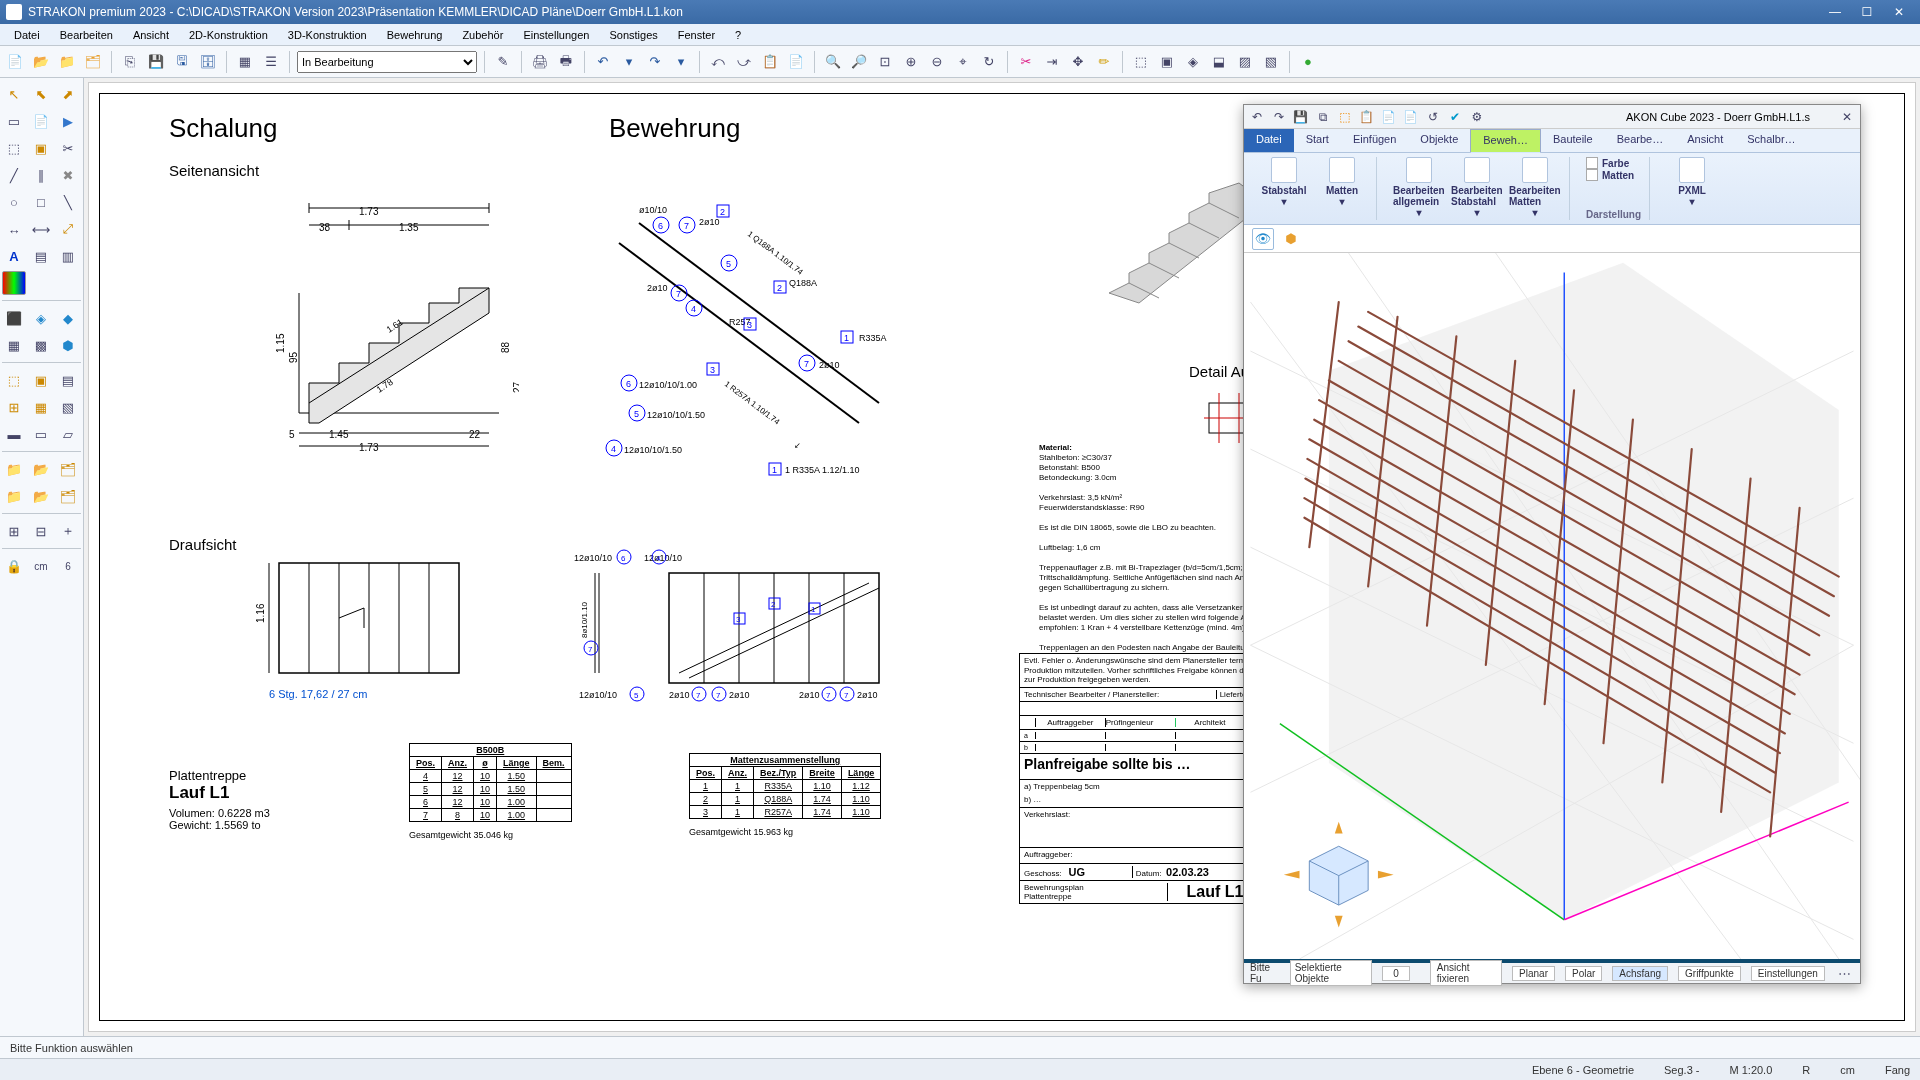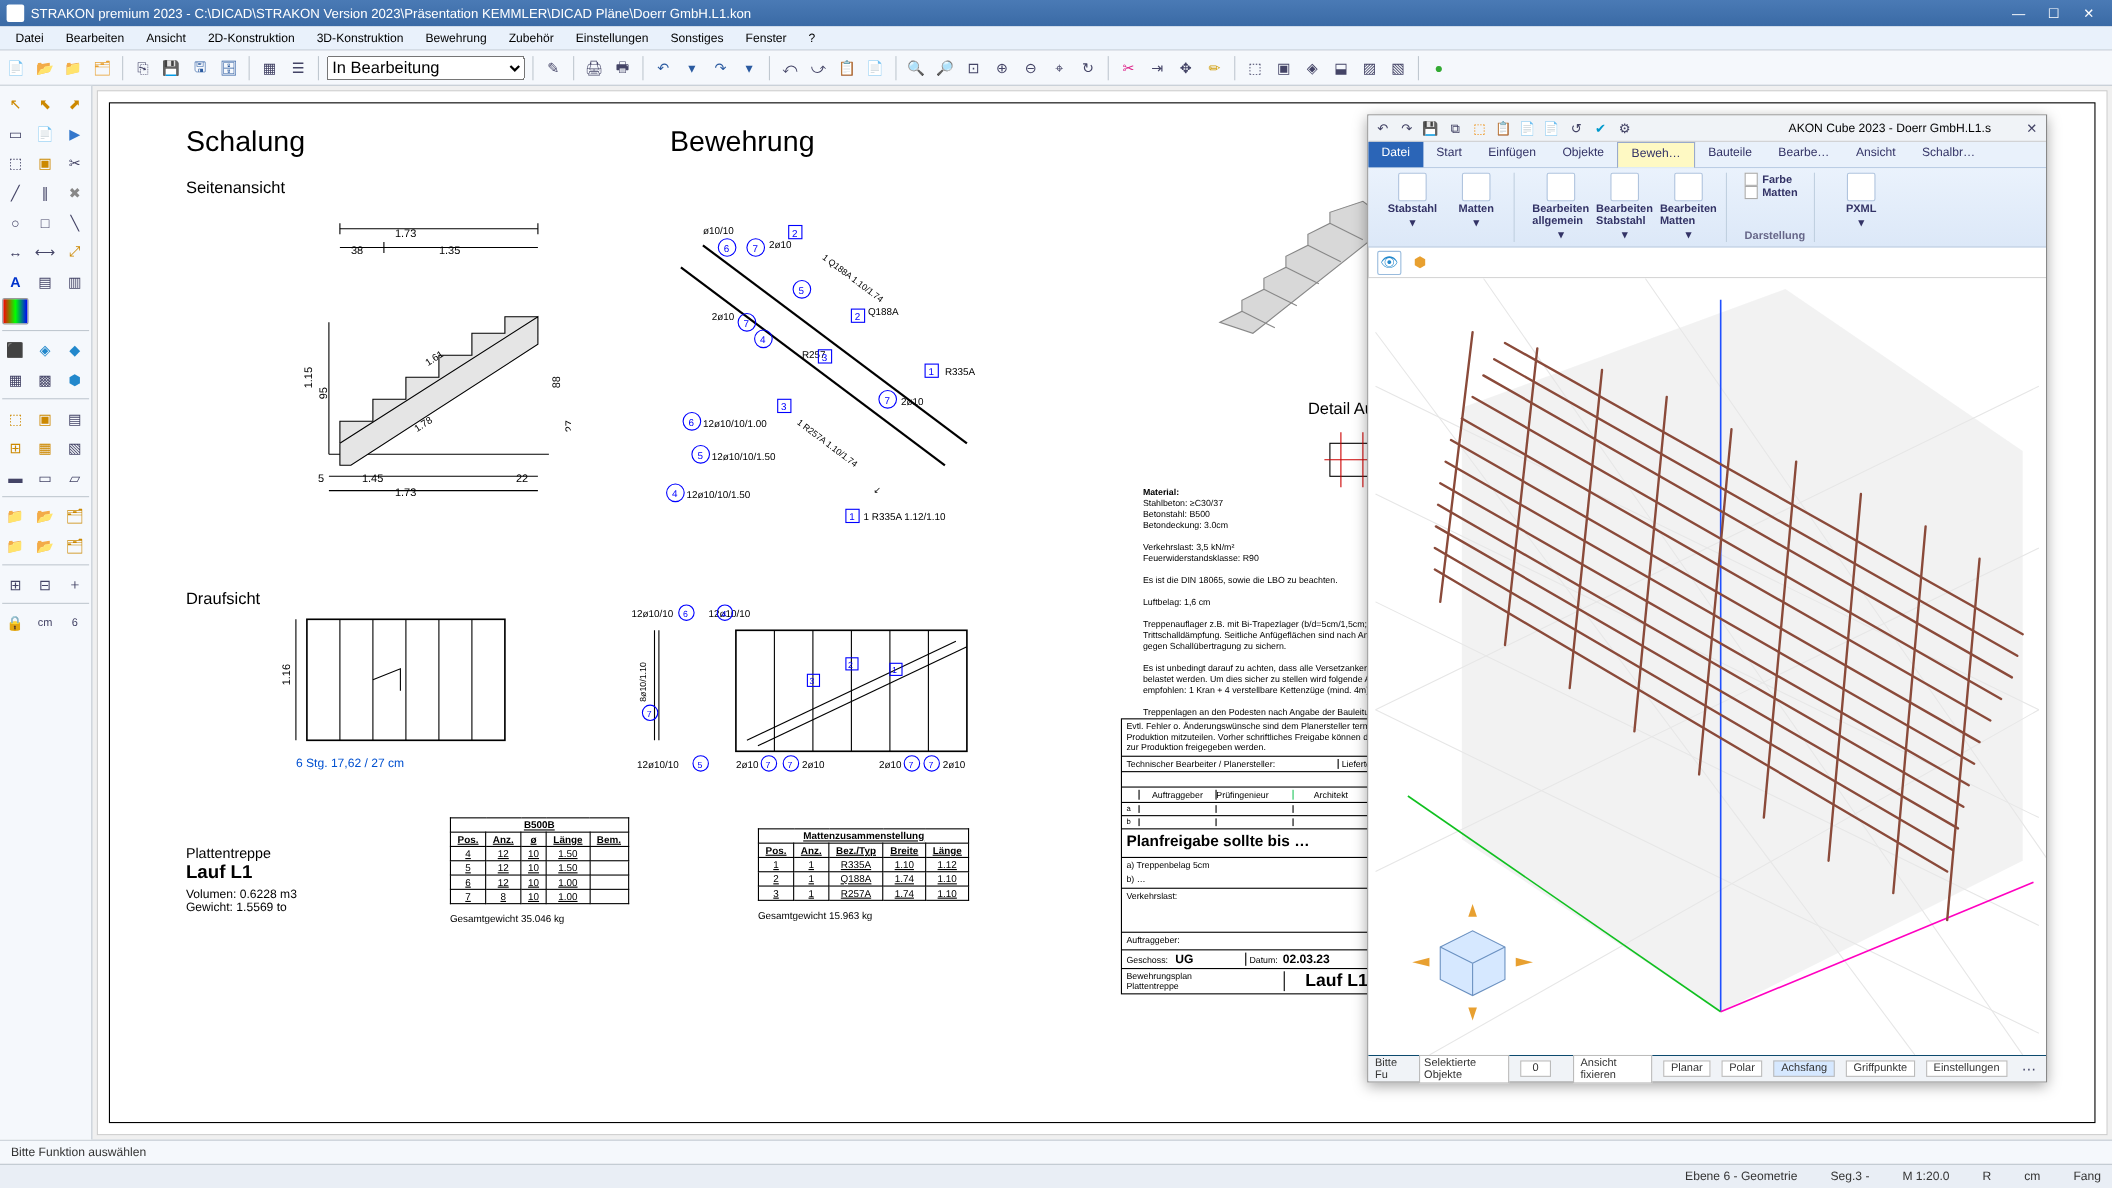--- a/index.html
+++ b/index.html
@@ -5,49 +5,49 @@
 * { box-sizing: border-box; margin: 0; padding: 0; }
 body { font-family: "Segoe UI", Tahoma, sans-serif; font-size: 11px; background: #f0f0f0; width: 1920px; height: 1080px; overflow: hidden; position: relative; }
 .titlebar { height: 24px; background: linear-gradient(#4a7ab5,#3a6aa5); color: #fff; display: flex; align-items: center; padding: 0 6px; font-size: 12px; }
 .titlebar .spacer { flex: 1; }
 .titlebar .winbtn { width: 30px; height: 20px; display: inline-flex; align-items: center; justify-content: center; color: #fff; cursor: pointer; margin-left: 2px; }
 .menubar { height: 22px; background: #e9f1fb; display: flex; align-items: center; padding: 0 4px; border-bottom: 1px solid #c0c8d0; }
 .menubar .menu { padding: 2px 10px; cursor: pointer; }
 .toolbar { height: 32px; background: #f5f8fc; display: flex; align-items: center; padding: 0 4px; gap: 4px; border-bottom: 1px solid #c0c8d0; }
 .tb-sep { width: 1px; height: 22px; background: #c0c8d0; margin: 0 3px; }
 .tb-btn { width: 22px; height: 22px; border: 1px solid transparent; display: flex; align-items: center; justify-content: center; font-size: 13px; cursor: pointer; border-radius: 2px; color: #446; }
-.tb-select { height: 22px; min-width: 180px; font-size: 15px; }
+.tb-select { height: 22px; min-width: 180px; font-size: 11px; }
 .mainrow { display: flex; height: calc(100% - 24px - 22px - 32px - 22px - 22px); }
 .vtoolbar { width: 84px; background: #f5f8fc; border-right: 1px solid #c0c8d0; padding: 4px 2px; display: flex; flex-wrap: wrap; gap: 3px; align-content: flex-start; }
 .vtoolbar .tb-btn { width: 24px; height: 24px; }
 .vtoolbar .hsep { width: 100%; height: 1px; background: #c0c8d0; margin: 2px 0; }
 .canvas { flex: 1; background: #fff; position: relative; overflow: hidden; border: 1px solid #ccc; margin: 4px; }
 .drawing { position: absolute; left: 0; top: 0; right: 0; bottom: 0; padding: 20px 30px; }
 .drawing h2 { font-family: Arial; font-size: 26px; font-weight: normal; }
 .drawing h3 { font-family: Arial; font-size: 15px; font-weight: normal; margin-top: 8px; }
 .section { position: absolute; }
 .dimtable { border-collapse: collapse; font-size: 9px; text-decoration: underline; }
 .dimtable td, .dimtable th { border: 1px solid #000; padding: 1px 6px; text-align: center; }
 .statusbar { height: 22px; background: #f5f8fc; border-top: 1px solid #c0c8d0; display: flex; align-items: center; padding: 0 10px; font-size: 11px; color: #333; }
 .statusbar2 { height: 22px; background: #e9eef5; border-top: 1px solid #c0c8d0; display: flex; align-items: center; padding: 0 10px; font-size: 11px; color: #333; gap: 30px; }
 .cube-window { position: absolute; top: 104px; left: 1250px; width: 615px; height: 890px; background: #fff; border: 1px solid #888; box-shadow: 0 3px 12px rgba(0,0,0,0.35); display: flex; flex-direction: column; }
 .cube-titlebar { height: 24px; background: #f0f3f7; display: flex; align-items: center; padding: 0 4px; gap: 4px; border-bottom: 1px solid #ccc; font-size: 11px; }
 .cube-titlebar .tb-btn { width: 18px; height: 18px; font-size: 12px; }
 .cube-titlebar .spacer { flex: 1; }
 .ribbon-tabs { height: 24px; display: flex; background: #e9f1fb; border-bottom: 1px solid #b0c4de; font-size: 11px; }
 .ribbon-tabs .rtab { padding: 4px 12px; cursor: pointer; color: #336; }
-.ribbon-tabs .rtab.active { background: #fef9c3; border: 1px solid #9ac; border-bottom: 1px solid #d6e8ff; margin-bottom: -1px; }
+.ribbon-tabs .rtab.active { background: #bef264; border: 1px solid #9ac; border-bottom: 1px solid #d6e8ff; margin-bottom: -1px; }
 .ribbon-tabs .rtab.file { background: #2b65b7; color: #fff; }
 .ribbon-body { height: 72px; background: linear-gradient(#eaf2fc,#dce8f8); border-bottom: 1px solid #b0c4de; display: flex; padding: 4px 6px; gap: 8px; font-size: 10px; }
 .rgroup { display: flex; flex-direction: column; align-items: center; justify-content: flex-start; border-right: 1px solid #c0d0e0; padding: 0 8px; color: #336; font-weight: bold; }
 .rgroup-row { display: flex; gap: 6px; }
 .rgroup .rbtn { display: flex; flex-direction: column; align-items: center; width: 52px; cursor: pointer; }
 .rgroup .rbtn .ricon { width: 26px; height: 26px; background: #fff; border: 1px solid #b0c4de; border-radius: 2px; margin-bottom: 2px; }
 .cube-view { flex: 1; position: relative; background: #fff; overflow: hidden; }
-.cube-status { height: 24px; background: #f0f3f7; border-top: 1px solid #0c4a6e; display: flex; align-items: center; padding: 0 6px; gap: 10px; font-size: 10px; color: #333; }
+.cube-status { height: 24px; background: #f0f3f7; border-top: 4px solid #0c4a6e; display: flex; align-items: center; padding: 0 6px; gap: 10px; font-size: 10px; color: #333; }
 .cube-status .btn { padding: 1px 6px; border: 1px solid #bbb; background: #fff; cursor: pointer; }
 .cube-status .btn.active { background: #d6e8ff; }
 .stair-svg line { stroke: #000; stroke-width: 1; }
 .titleblock { position: absolute; right: 20px; top: 340px; width: 300px; border: 1px solid #000; font-size: 8px; background:#fff;}
 .titleblock .cell { border-top: 1px solid #000; padding: 2px 4px; }
 .small { font-size: 8px; line-height: 1.2; }
 .notes { position:absolute; left:950px; top:360px; width:290px; font-size:8px; line-height:1.25;}
 </style>
 </head>
 <body>

